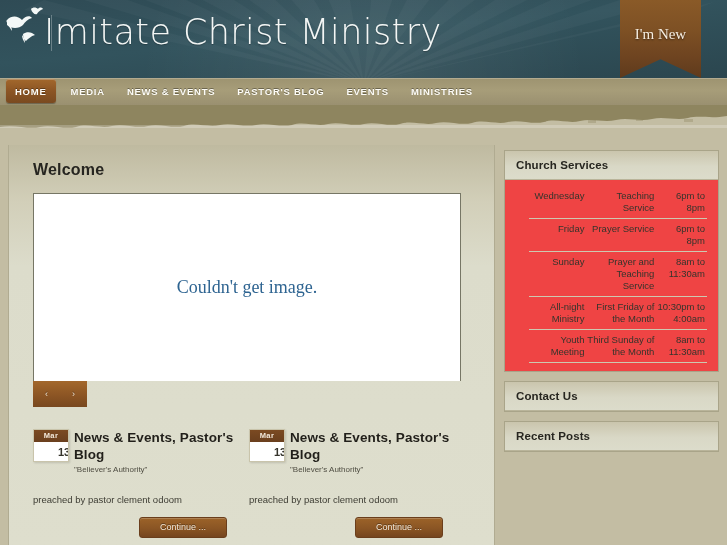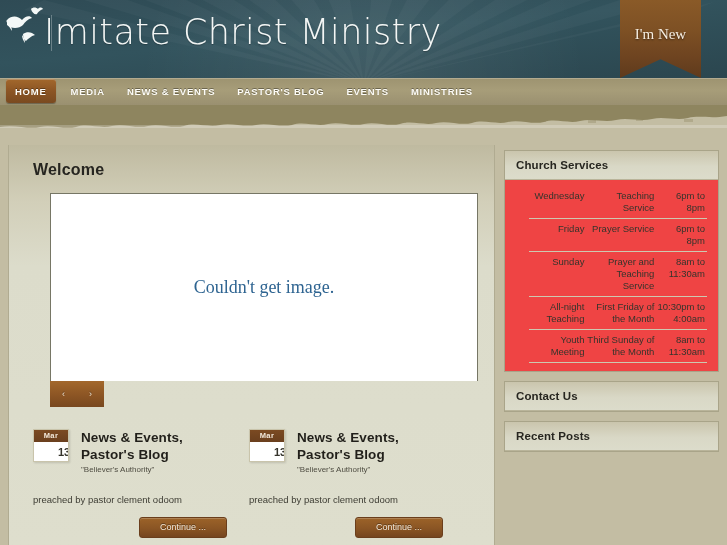--- a/index.html
+++ b/index.html
@@ -157,21 +157,20 @@
   }
   .welcome {
     font-size: 16px;
     font-weight: bold;
     color: #262520;
     margin-bottom: 14px;
     letter-spacing: 0.2px;
   }
   .slider {
     width: 428px;
-    margin-left: 17px;
   }
   .slider-frame {
     height: 188px;
     background: #ffffff;
     border: 1px solid #767665;
     border-bottom: none;
     display: flex;
     align-items: center;
     justify-content: center;
   }
@@ -214,21 +213,21 @@
     display: flex;
     gap: 12px;
     margin-top: 22px;
   }
   .post {
     width: 204px;
     position: relative;
   }
   .post-head {
     display: flex;
-    gap: 12px;
+    gap: 5px;
   }
   .date-badge {
     width: 36px;
     flex: 0 0 36px;
     border: 1px solid #c9c4ab;
     background: #fff;
     box-shadow: 1px 1px 2px rgba(0,0,0,0.14);
     text-align: center;
     height: 33px;
     overflow: hidden;
@@ -487,21 +486,21 @@
                 <td class="day">Friday</td>
                 <td class="what">Prayer Service</td>
                 <td class="when">6pm to 8pm</td>
               </tr>
               <tr>
                 <td class="day">Sunday</td>
                 <td class="what">Prayer and Teaching Service</td>
                 <td class="when">8am to 11:30am</td>
               </tr>
               <tr>
-                <td class="day">All-night Teaching</td>
+                <td class="day">All-night Ministry</td>
                 <td class="what">First Friday of the Month</td>
                 <td class="when">10:30pm to 4:00am</td>
               </tr>
               <tr>
                 <td class="day">Youth Meeting</td>
                 <td class="what">Third Sunday of the Month</td>
                 <td class="when">8am to 11:30am</td>
               </tr>
             </tbody>
           </table>

